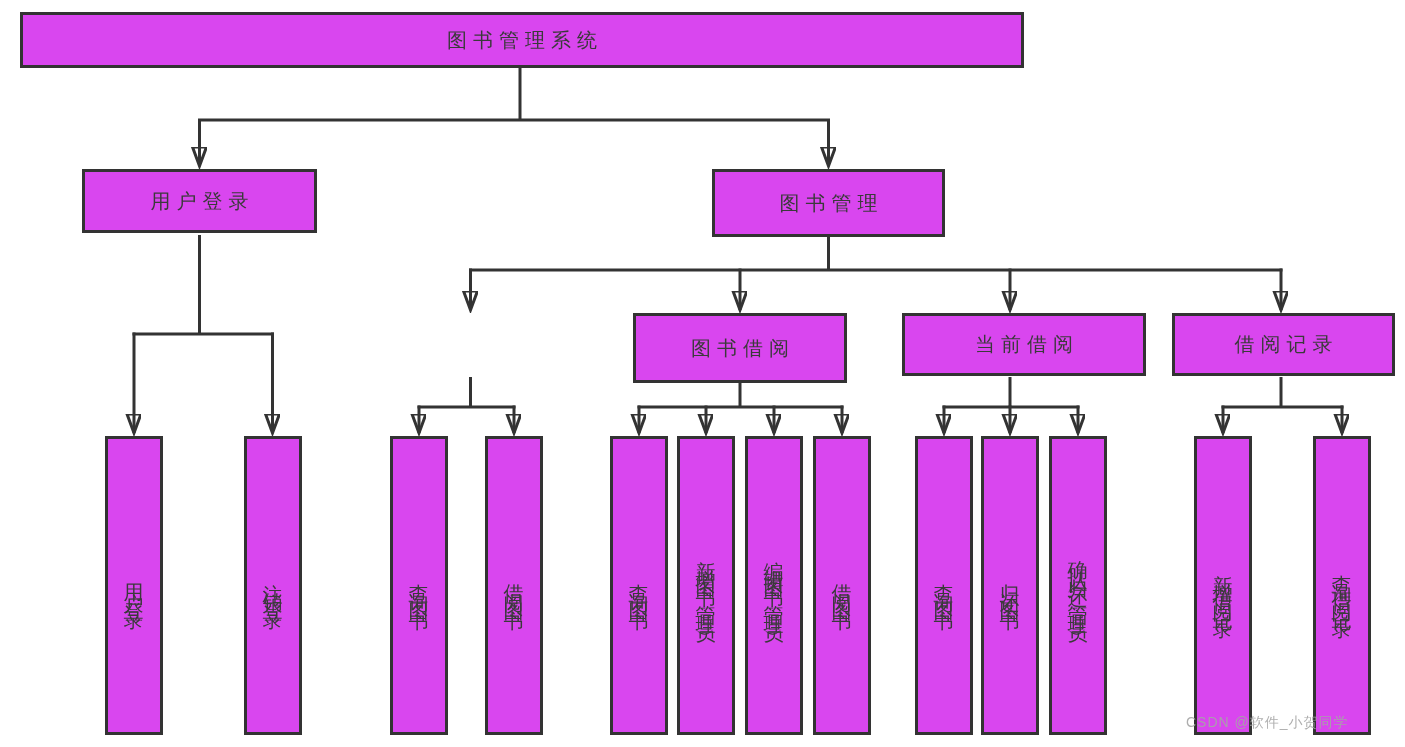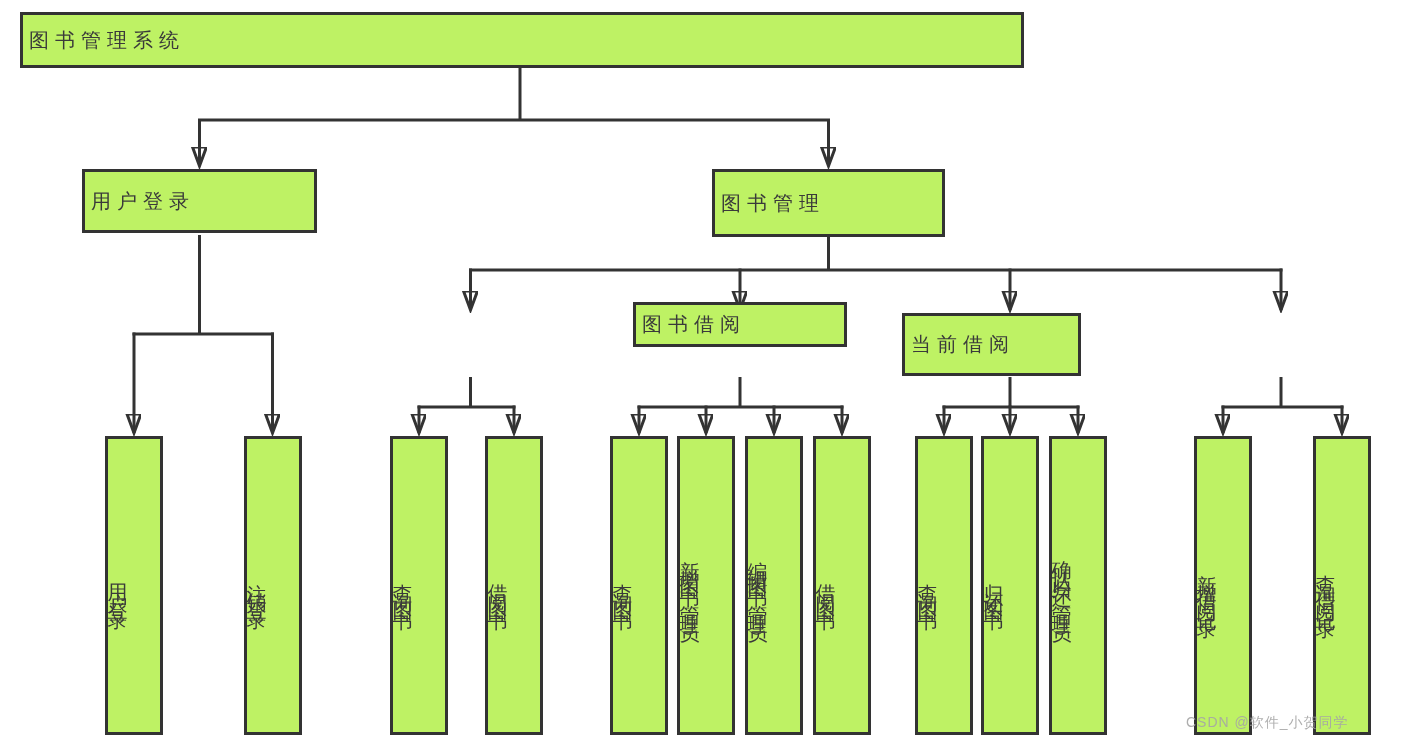--- a/index.html
+++ b/index.html
@@ -24,24 +24,24 @@
   }
   .edges path {
     stroke: #333333;
     stroke-width: 3;
     fill: none;
   }
   .node {
     position: absolute;
     box-sizing: border-box;
     border: 3px solid #333333;
-    background: #bef264;
+    background: #d946ef;
     display: flex;
     align-items: center;
-    justify-content: flex-start;
+    justify-content: center;
     color: #3a3a3a;
   }
   .node.h span {
     font-size: 20px;
     letter-spacing: 6px;
     text-indent: 6px;
     white-space: nowrap;
   }
   .node.v span {
     writing-mode: vertical-rl;
@@ -118,25 +118,28 @@
     <span>图书管理系统</span>
   </div>
 
   <div class="node h" style="left:82px; top:169px; width:235px; height:64px">
     <span>用户登录</span>
   </div>
   <div class="node h" style="left:712px; top:169px; width:233px; height:68px">
     <span>图书管理</span>
   </div>
 
-  <div class="node h" style="left:633px; top:302px; width:214px; height:45px">
+  <div class="node h" style="left:633px; top:313px; width:214px; height:70px">
     <span>图书借阅</span>
   </div>
-  <div class="node h" style="left:902px; top:313px; width:179px; height:63px">
+  <div class="node h" style="left:902px; top:313px; width:244px; height:63px">
     <span>当前借阅</span>
+  </div>
+  <div class="node h" style="left:1172px; top:313px; width:223px; height:63px">
+    <span>借阅记录</span>
   </div>
 
   <div class="node v" style="left:105px; top:436px; width:58px; height:299px">
     <span>用户登录</span>
   </div>
   <div class="node v" style="left:244px; top:436px; width:58px; height:299px">
     <span>注销登录</span>
   </div>
 
   <div class="node v" style="left:390px; top:436px; width:58px; height:299px">

